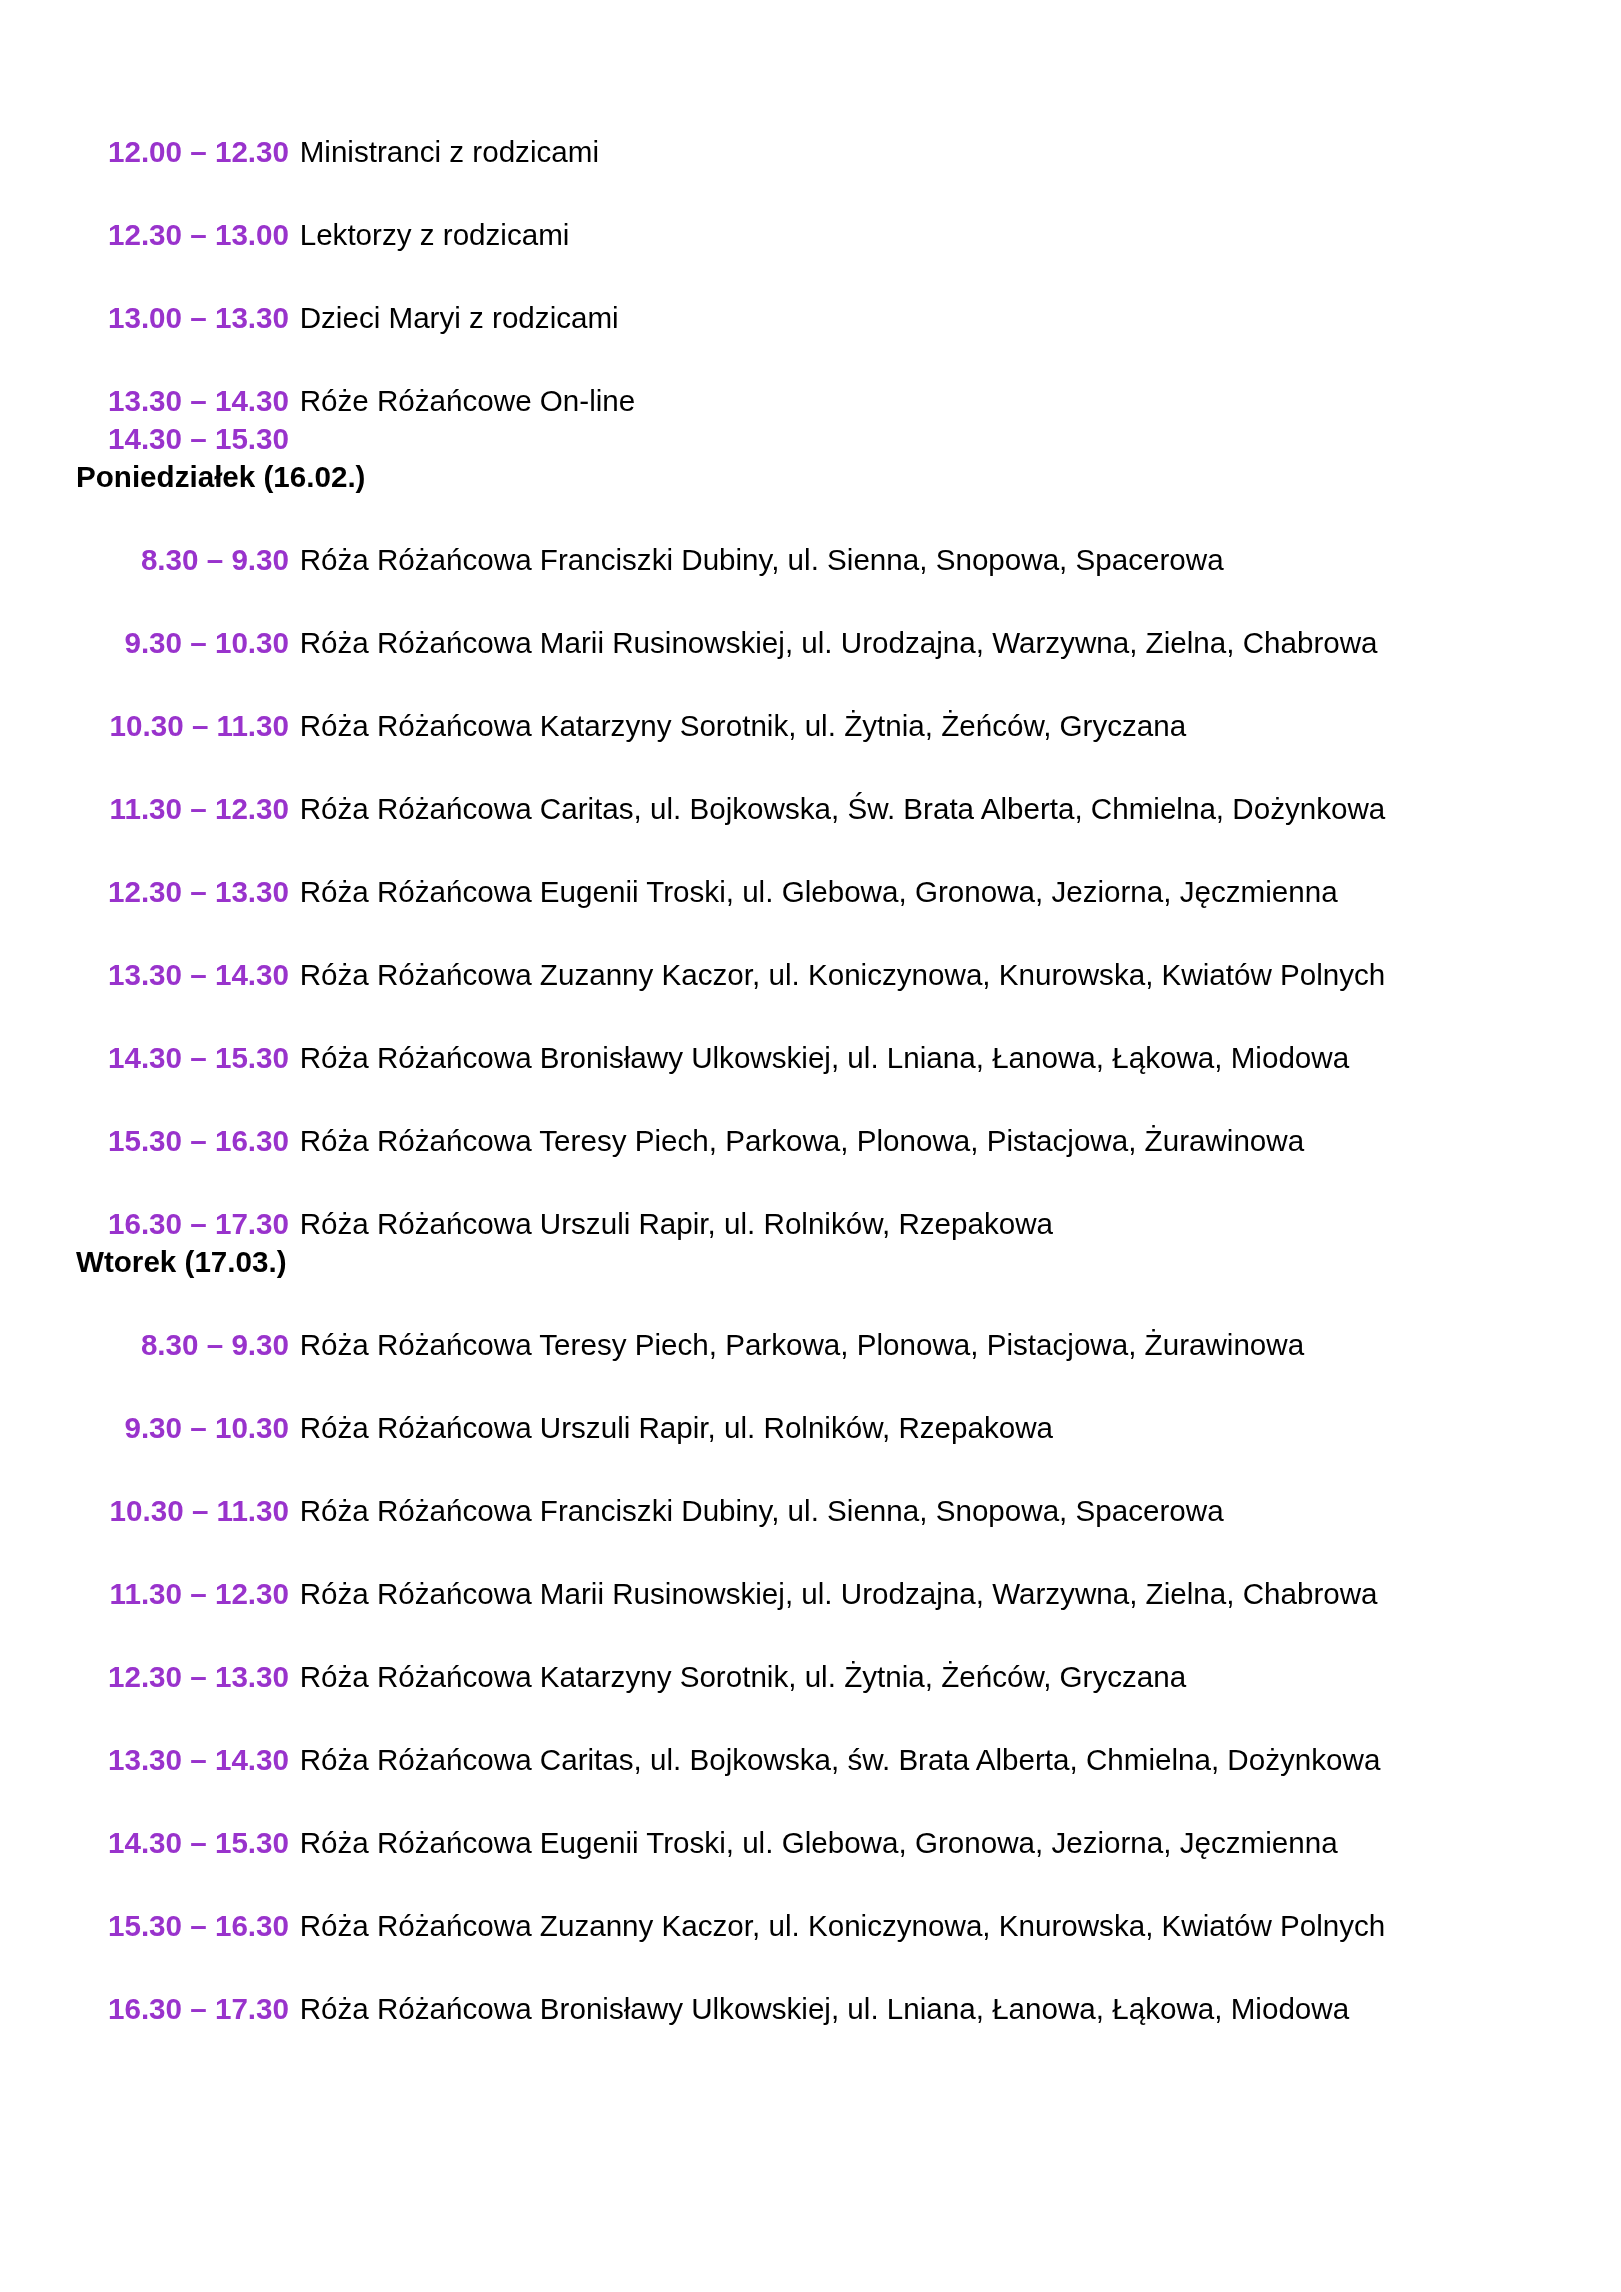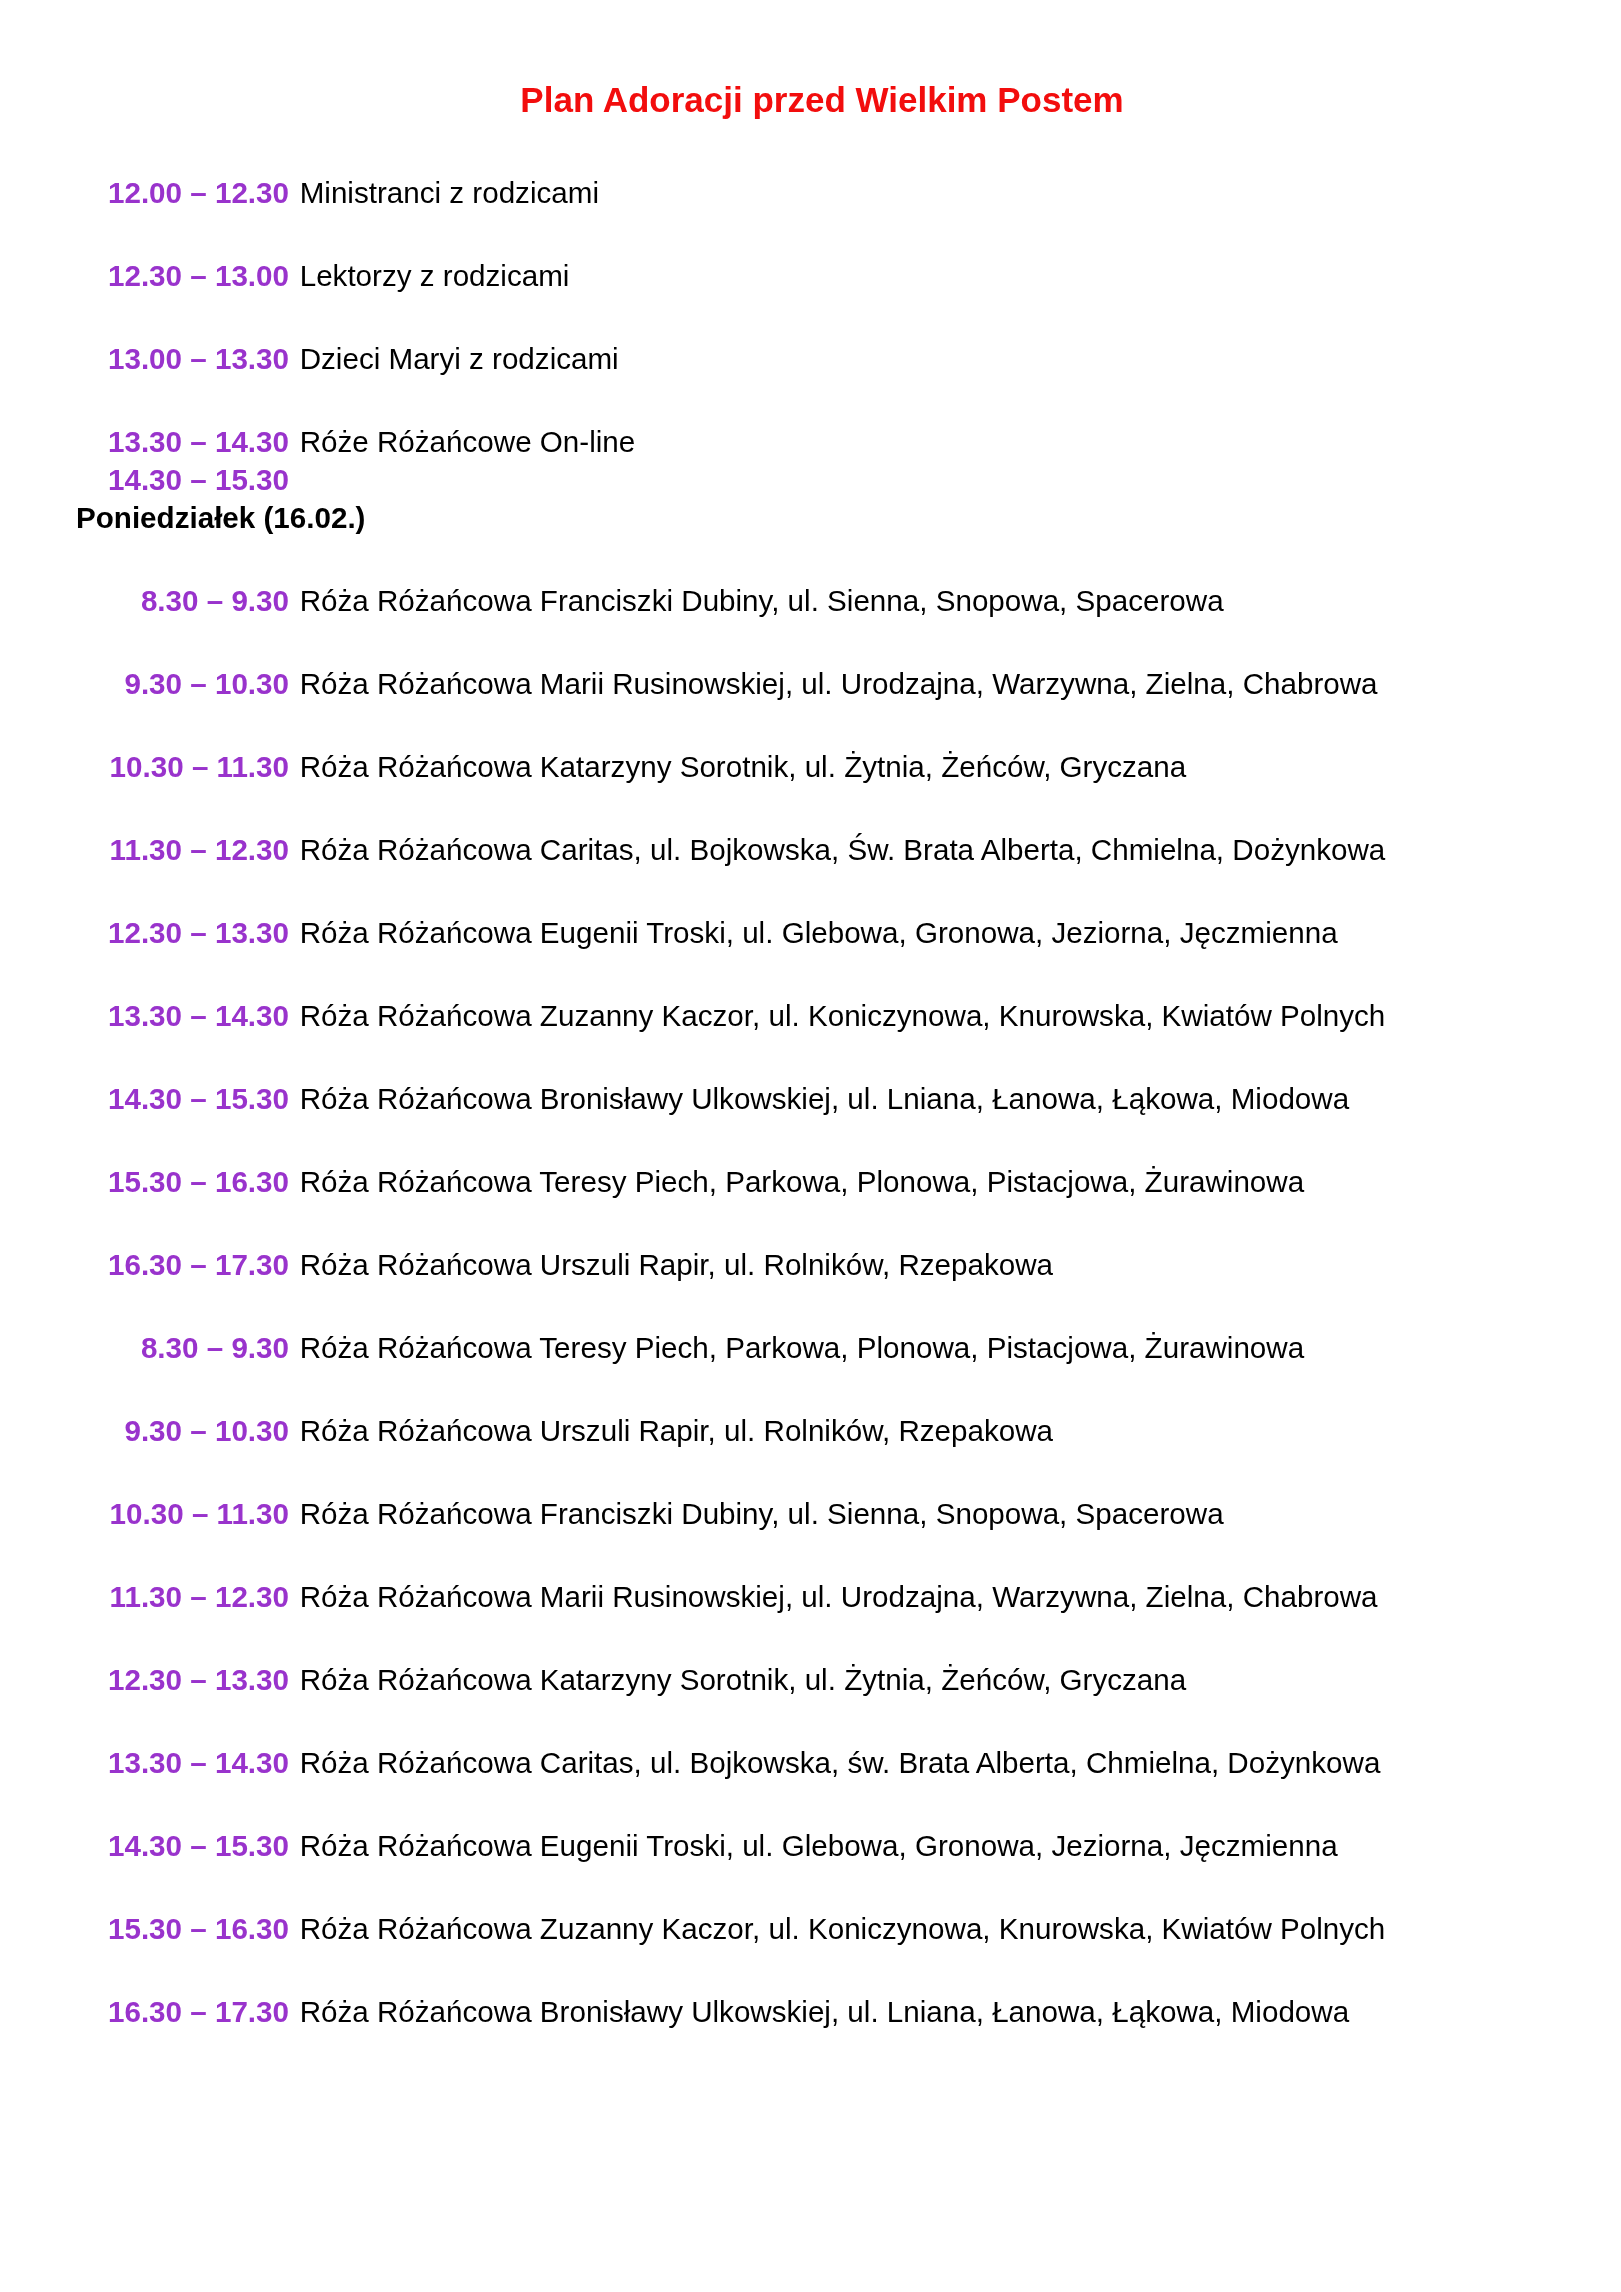--- a/index.html
+++ b/index.html
@@ -52,21 +52,20 @@
   .desc {
     margin-left: 10.7px;
     color: var(--text-color, #000000);
     margin-top: 45px;
   }
 </style>
 </head>
 <body>
 
 <div class="page">
-  <h1 class="title">Plan Adoracji przed Wielkim Postem</h1>
   <div class="schedule" id="schedule">
       <div class="entry">
         <span class="time">12.00 – 12.30</span>
         <span class="desc">Ministranci z rodzicami</span>
       </div>
       <div class="entry">
         <span class="time">12.30 – 13.00</span>
         <span class="desc">Lektorzy z rodzicami</span>
       </div>
       <div class="entry">
@@ -110,20 +109,21 @@
         <span class="desc">Róża Różańcowa Bronisławy Ulkowskiej, ul. Lniana, Łanowa, Łąkowa, Miodowa</span>
       </div>
       <div class="entry">
         <span class="time">15.30 – 16.30</span>
         <span class="desc">Róża Różańcowa Teresy Piech, Parkowa, Plonowa, Pistacjowa, Żurawinowa</span>
       </div>
       <div class="entry">
         <span class="time">16.30 – 17.30</span>
         <span class="desc">Róża Różańcowa Urszuli Rapir, ul. Rolników, Rzepakowa</span>
       </div>
+      <div class="day">Wtorek (17.03.)</div>
       <div class="entry">
         <span class="time">8.30 – 9.30</span>
         <span class="desc">Róża Różańcowa Teresy Piech, Parkowa, Plonowa, Pistacjowa, Żurawinowa</span>
       </div>
       <div class="entry">
         <span class="time">9.30 – 10.30</span>
         <span class="desc">Róża Różańcowa Urszuli Rapir, ul. Rolników, Rzepakowa</span>
       </div>
       <div class="entry">
         <span class="time">10.30 – 11.30</span>

